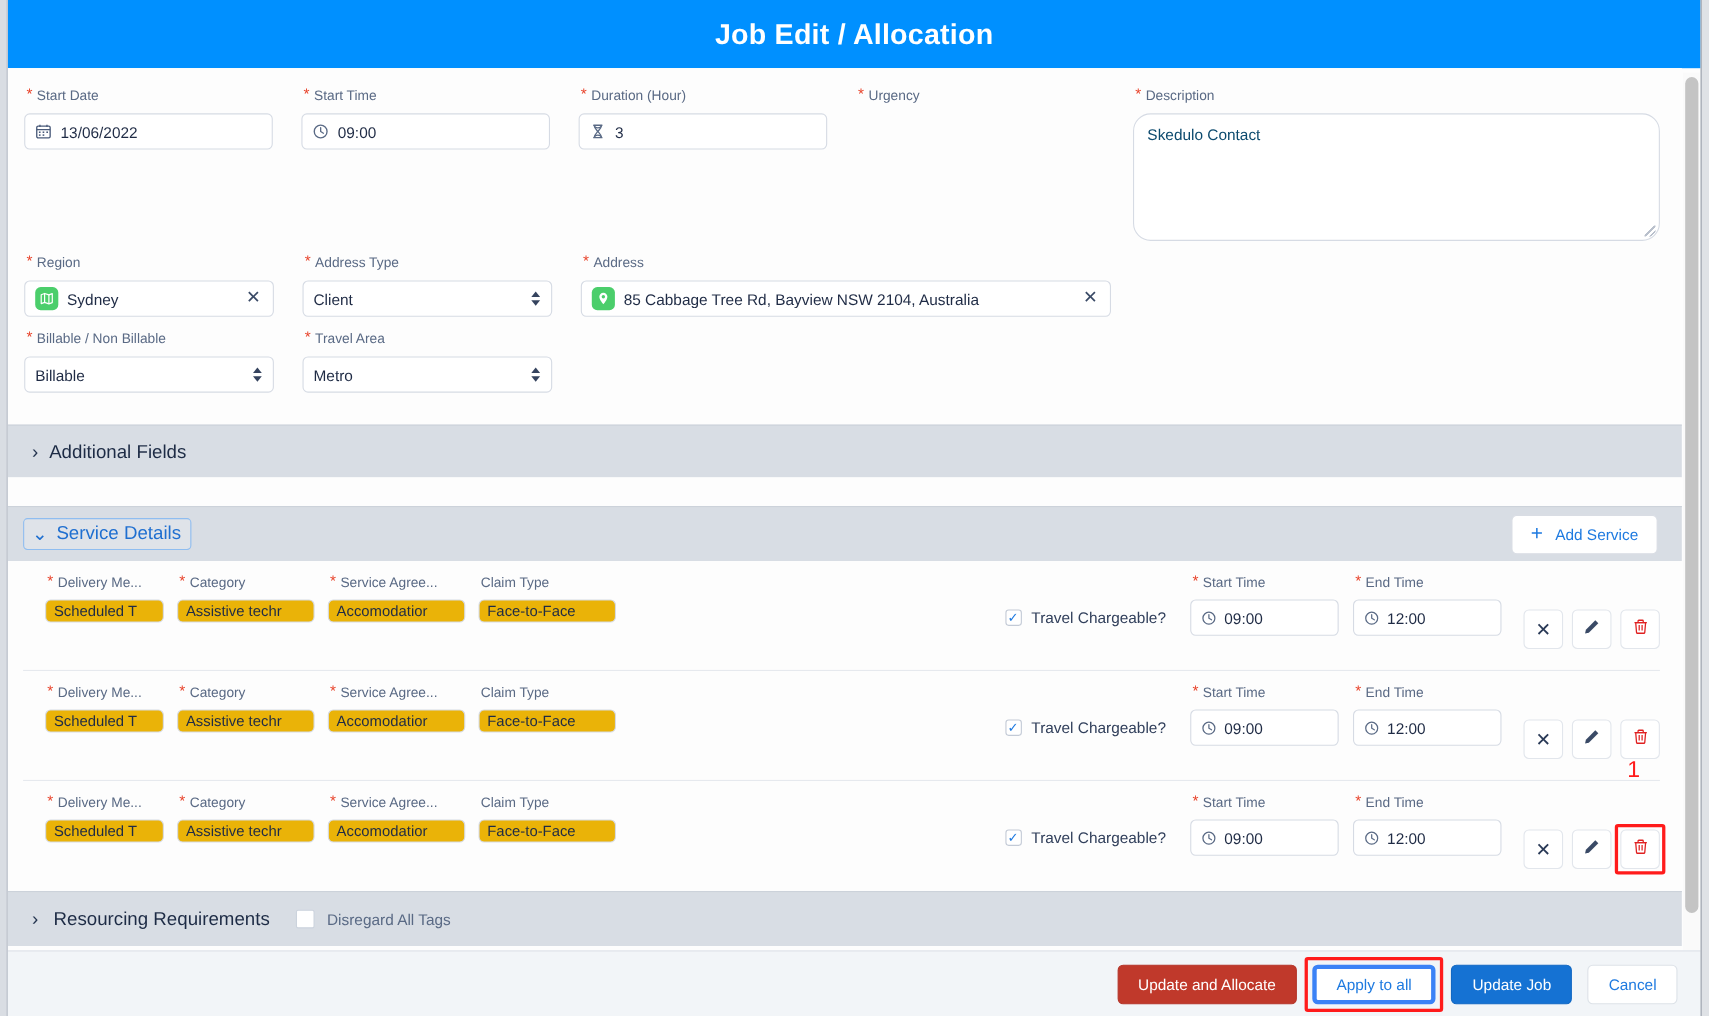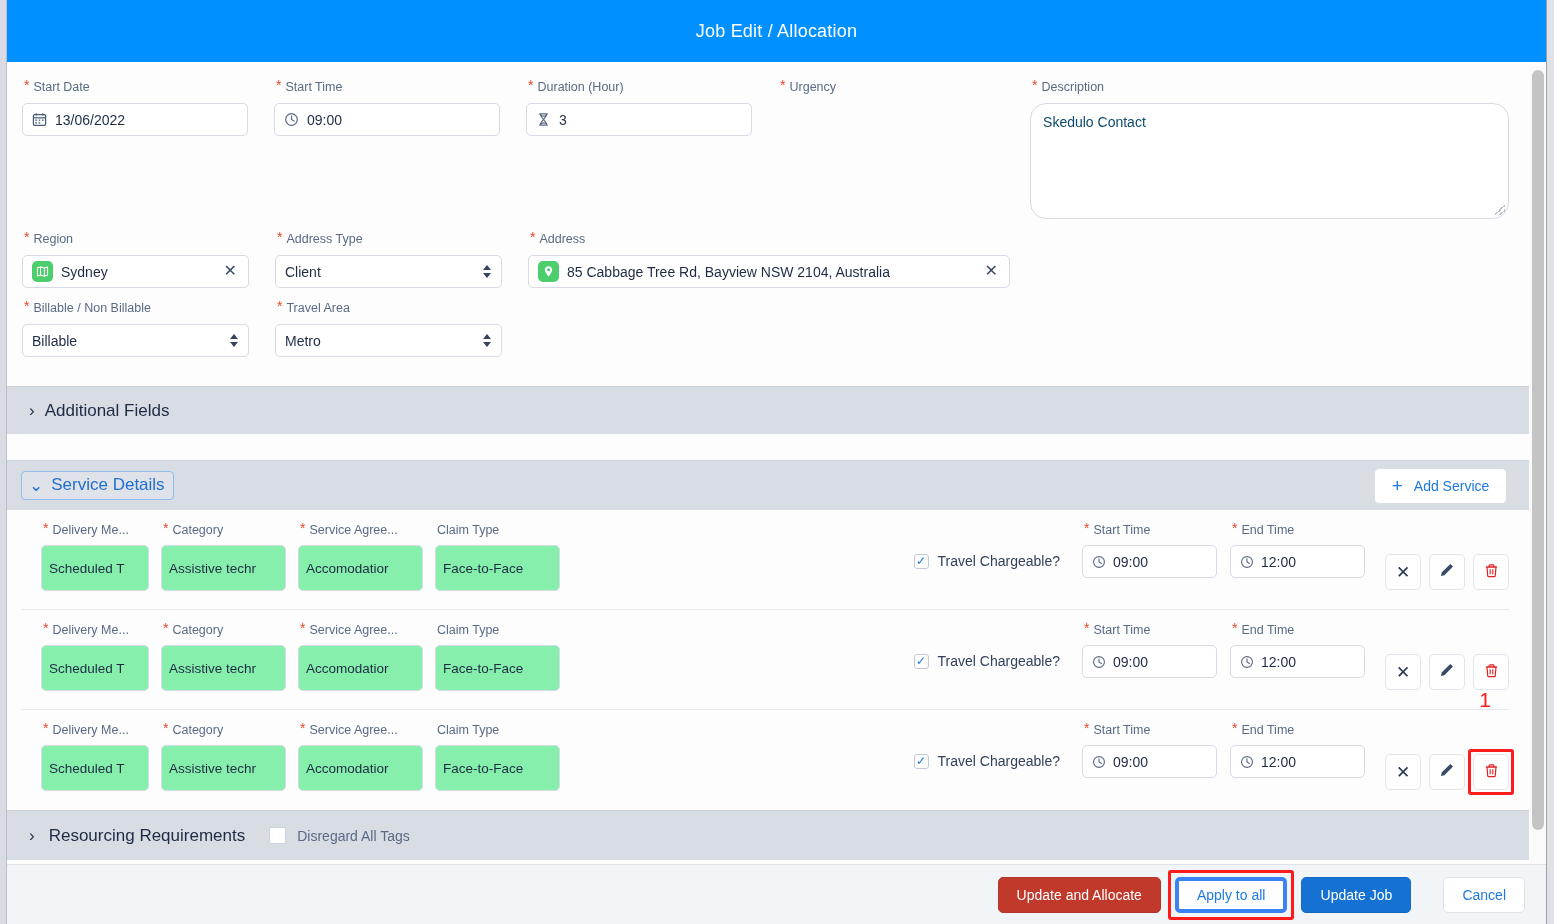--- a/index.html
+++ b/index.html
@@ -26,21 +26,21 @@
     background: #dfe2e6; border-left: 1px solid #9aa1ab; z-index: 40;
   }
 
   
   .titlebar {
     position: absolute; left: 7px; top: 0; right: 8px; height: 62px;
     background: #0090ff;
     display: flex; align-items: center; justify-content: center;
   }
   .titlebar .title {
-    color: #ffffff; font-size: 18px; font-weight: 400; letter-spacing: .2px;
+    color: #ffffff; font-size: 26px; font-weight: 700; letter-spacing: .2px;
   }
 
   
   .body {
     position: absolute; left: 7px; top: 62px; right: 25px; bottom: 60px;
     background: #fdfdfd;
     overflow: hidden;
   }
   .scrolltrack {
     position: absolute; right: 9px; top: 66px; width: 15px; bottom: 0;
@@ -137,21 +137,21 @@
     border-bottom: 1px solid #e6e9ee; position: relative; min-height: 100px;
   }
   .svc-row:last-child { border-bottom: none; }
   .svc-left { display: flex; gap: 12px; padding-left: 20px; padding-top: 1px; }
   .svc-field { display: flex; flex-direction: column; }
   .svc-lbl {
     font-size: 12.5px; color: #5a6a85; margin: 0 0 6px 2px; height: 16px;
     display: flex; gap: 4px; align-items: flex-start; white-space: nowrap;
   }
   .svc-ctl {
-    width: 108px; height: 46px; background: #86efac; border: 1px solid #d6dbe4;
+    width: 108px; height: 21px; background: #eab308; border: 1px solid #d6dbe4;
     border-radius: 5px; display: flex; align-items: center; padding: 0 7px;
     font-size: 13.5px; color: #1f2b45; overflow: hidden; white-space: nowrap;
   }
   .svc-ctl.w-cat { width: 125px; }
   .svc-ctl.w-sa  { width: 125px; }
   .svc-ctl.w-ct  { width: 125px; }
 
   .svc-mid { flex: 1; display: flex; align-items: center; justify-content: flex-end;
              padding-right: 22px; padding-top: 31px; }
   .chk-wrap { display: flex; align-items: center; gap: 9px; }
@@ -200,21 +200,21 @@
     position: absolute; left: 7px; right: 8px; bottom: 0; height: 60px;
     background: #f2f5f8; border-top: 1px solid #dde2e8;
     display: flex; align-items: center; justify-content: flex-end; gap: 14px;
     padding-right: 21px;
   }
   .btn { height: 36px; border-radius: 5px; font-size: 14px; display: inline-flex;
          align-items: center; justify-content: center; cursor: pointer; padding: 0 18px; }
   .btn-danger { background: #c0392b; color: #fff; border: 1px solid #b5362a; min-width: 157px; }
   .btn-ghost  { background: #fff; color: #1e7ae0; border: 4px solid #3b82f6; min-width: 112px; }
   .btn-primary{ background: #1572d3; color: #fff; border: 1px solid #1268c3; min-width: 110px; }
-  .btn-cancel { background: #fff; color: #1e7ae0; border: 1px solid #dde2e8; min-width: 79px; margin-left: 18px; }
+  .btn-cancel { background: #fff; color: #1e7ae0; border: 1px solid #dde2e8; min-width: 79px; }
   .apply-wrap { position: relative; display: inline-flex; }
   .apply-wrap .hl-red { left: -7px; top: -7px; right: -7px; bottom: -7px; }
 </style>
 </head>
 <body>
 
 <div class="app">
 
   <div class="left-gutter"></div>
   <div class="right-gutter"></div>

